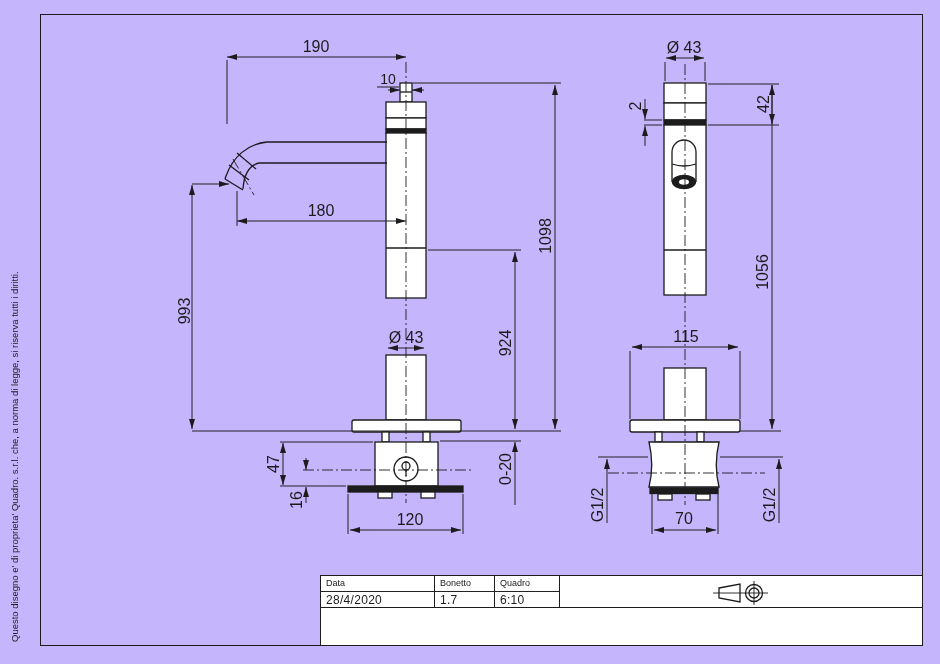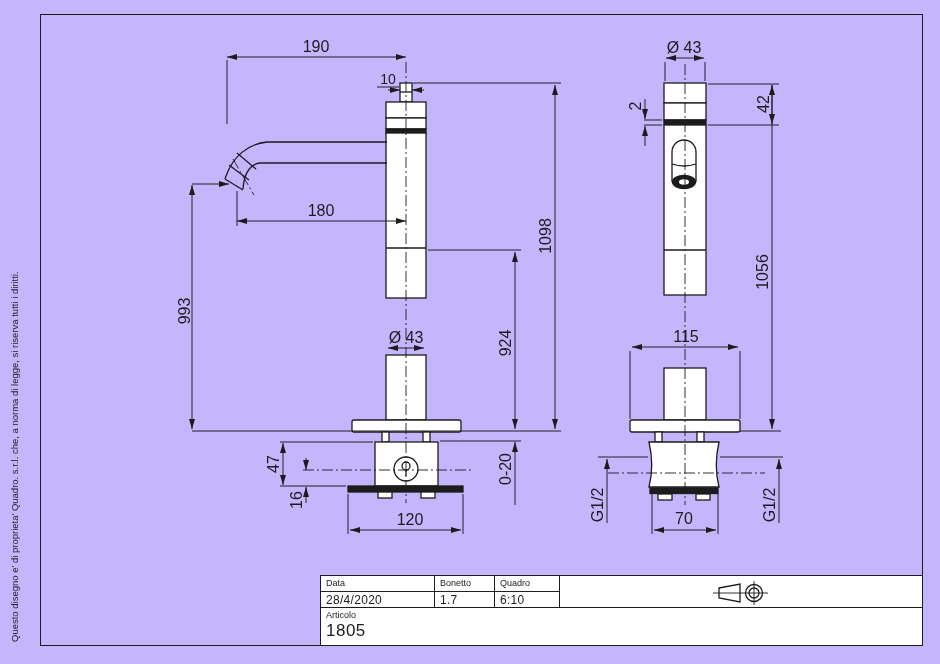--- a/index.html
+++ b/index.html
@@ -217,20 +217,16 @@
         <div class="tb-sym">
           <svg width="58" height="30" stroke="#1c1c1c" fill="none" stroke-width="1.3">
             <path d="M7,11 L28,7 L28,25 L7,21 Z"></path>
             <circle cx="42" cy="16" r="8.5"></circle>
             <circle cx="42" cy="16" r="5"></circle>
             <line x1="1" y1="16" x2="56" y2="16" stroke-width="0.9"></line>
             <line x1="42" y1="4" x2="42" y2="28" stroke-width="0.9"></line>
           </svg>
         </div>
       </div>
-      <div class="tb-row2">
-        <div class="lbl">Articolo</div>
-        <div class="val">1805</div>
-      </div>
     </div>
   </div>
 
 </div>
 
 </body></html>

